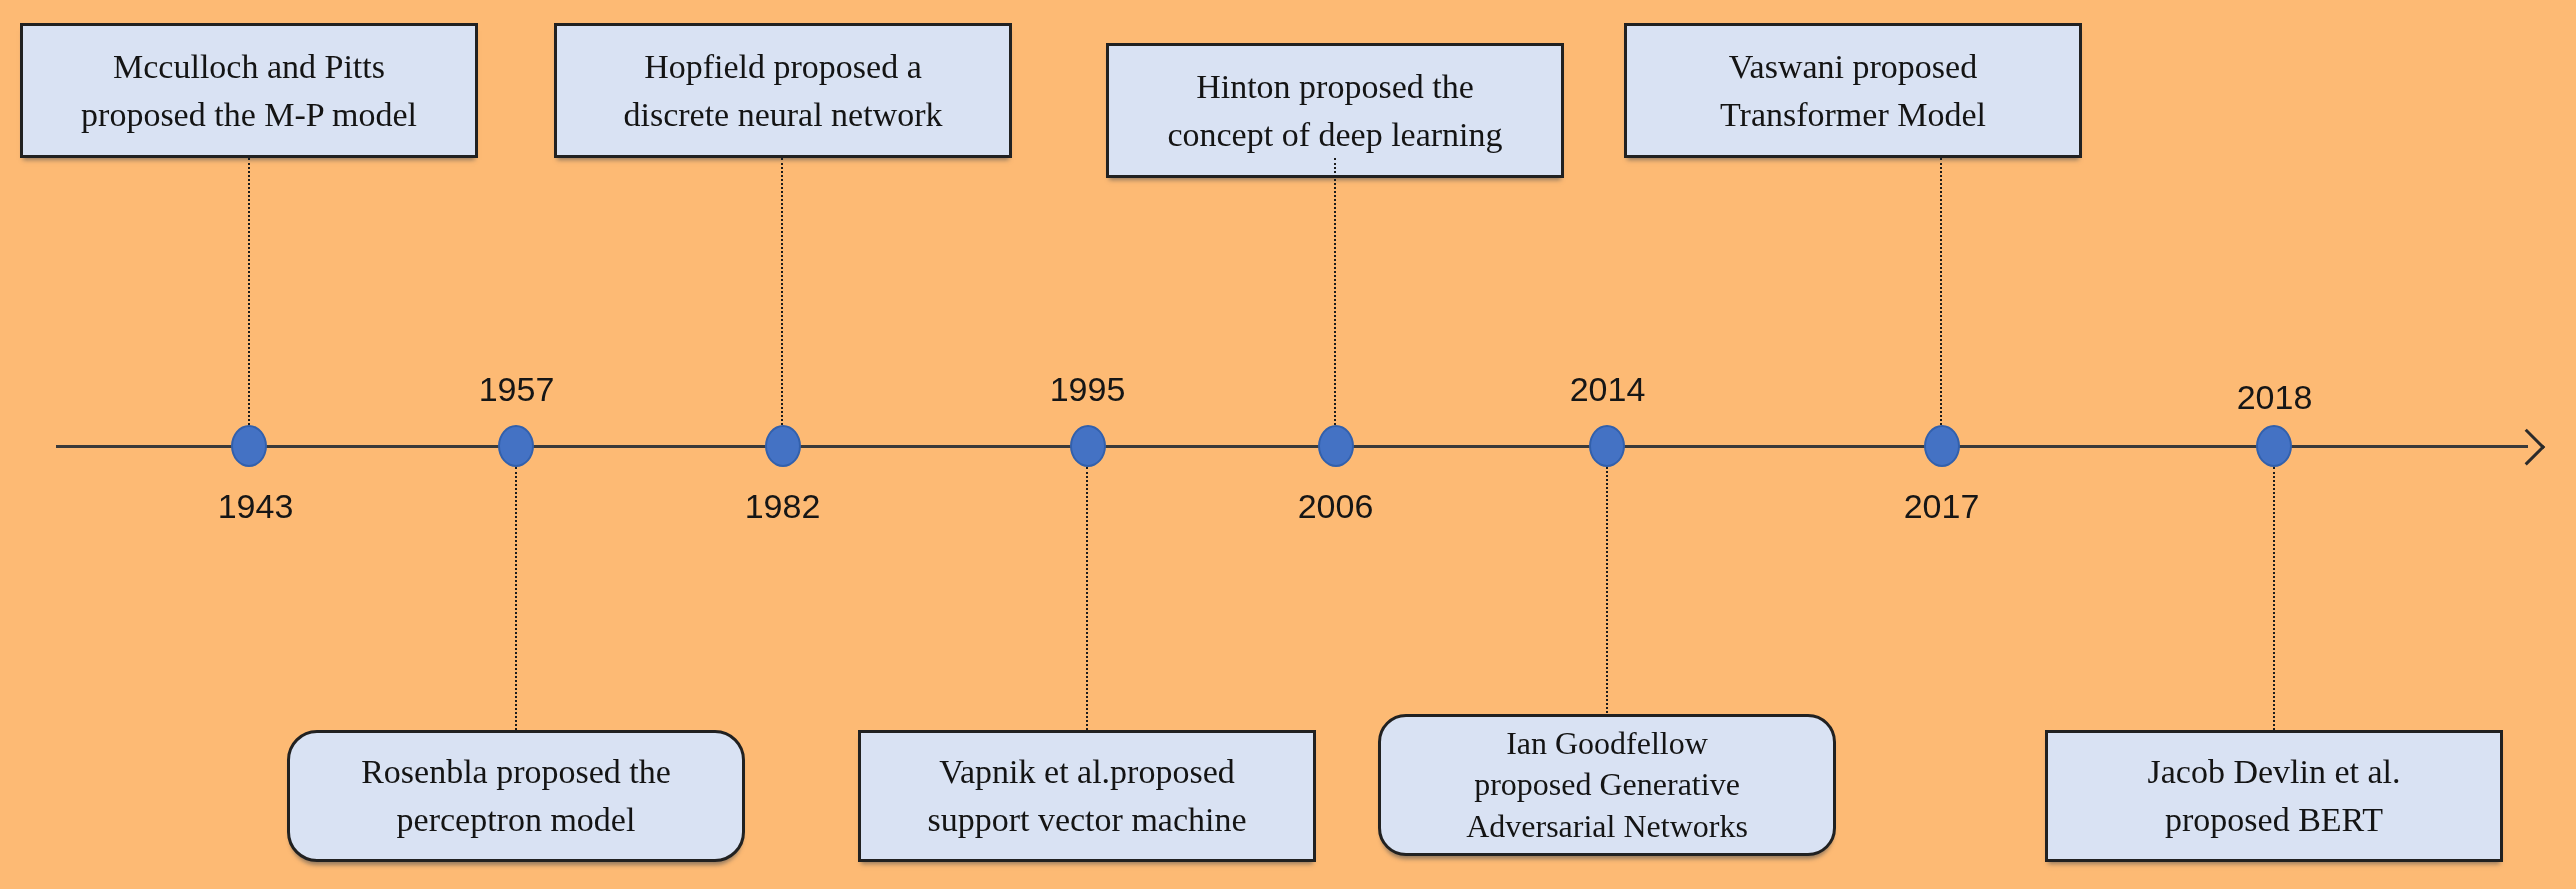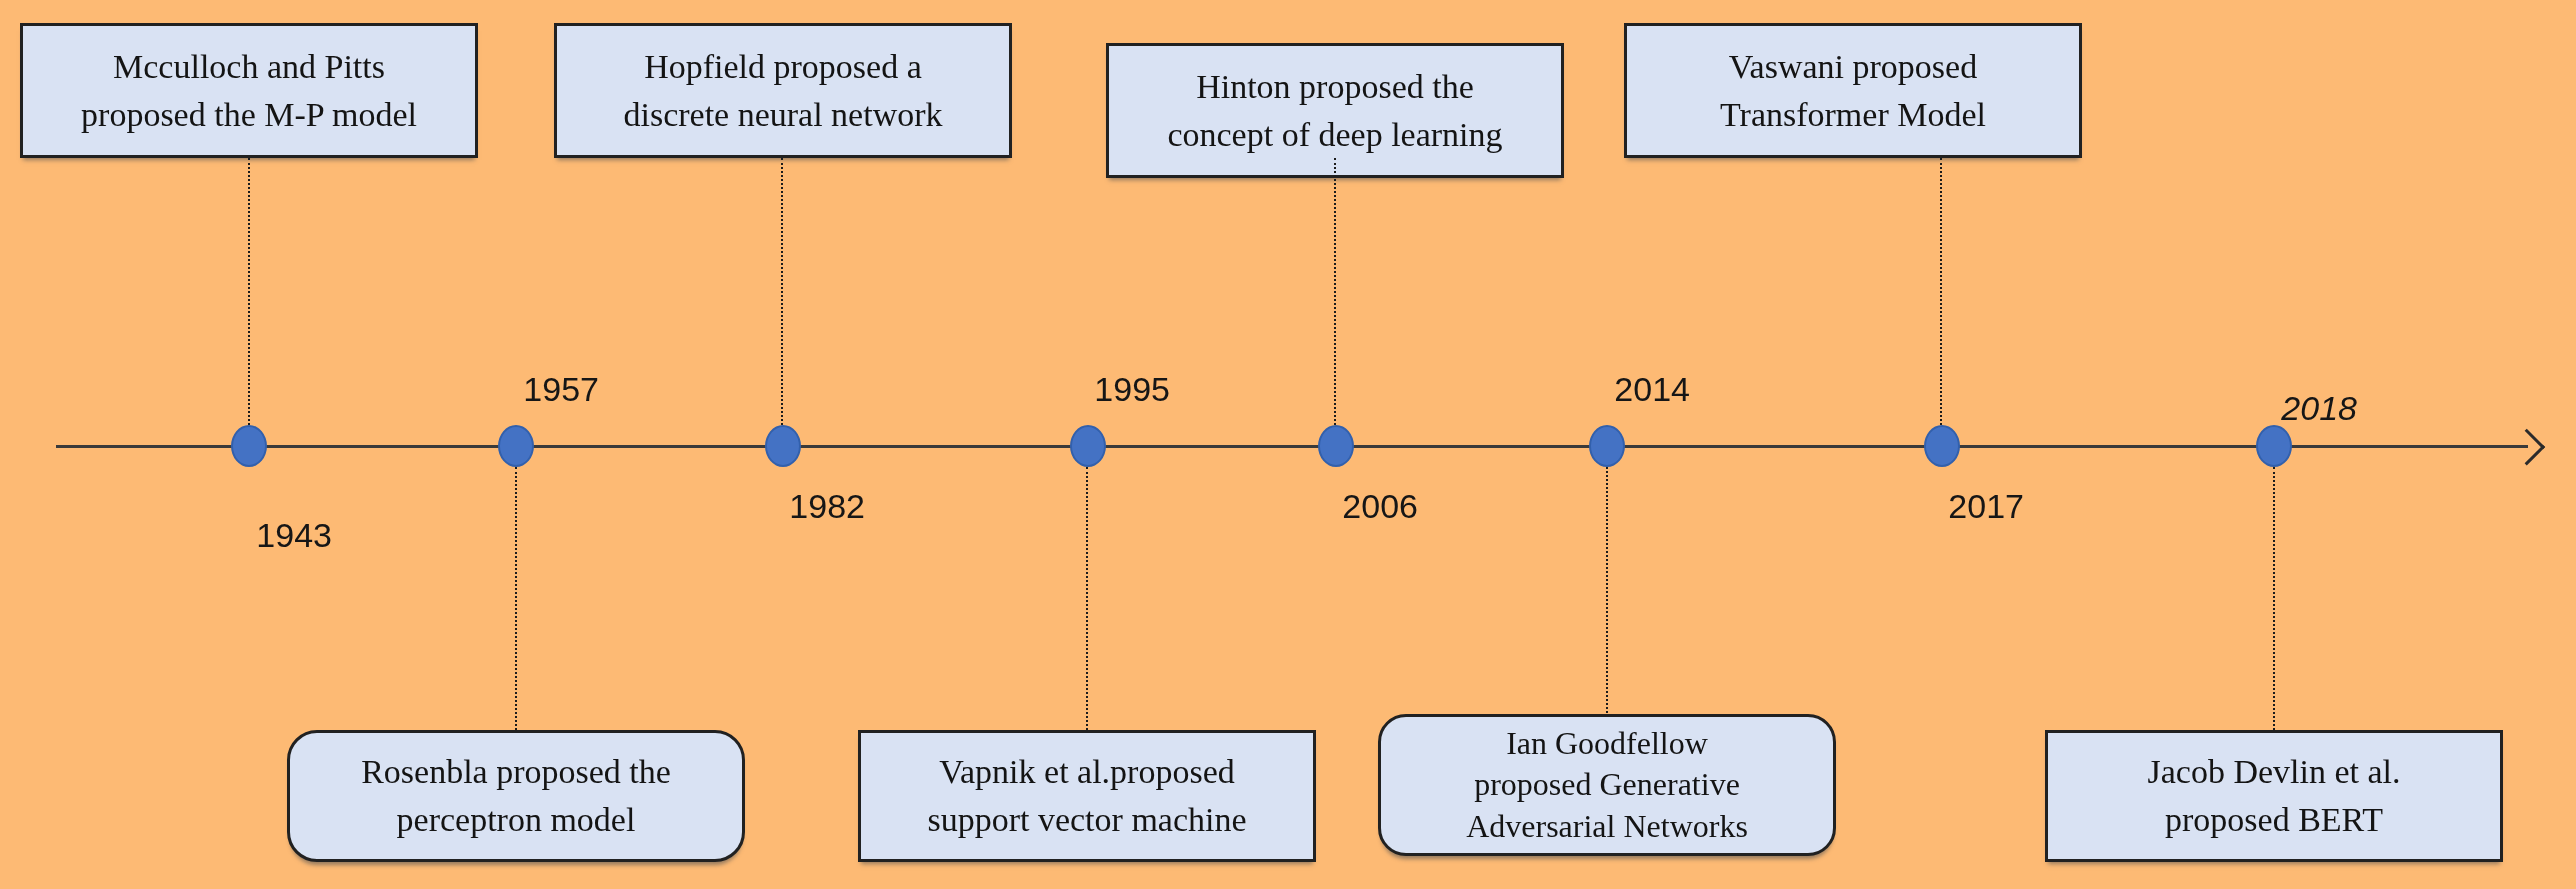--- a/index.html
+++ b/index.html
@@ -47,38 +47,38 @@
     position:absolute;
     width:36px;height:42px;
     box-sizing:border-box;
     background:#4472c4;
     border:2.2px solid #3260ac;
     border-radius:50%;
   }
   .ylab{
     position:absolute;
     width:165px;
-    text-align:right;
+    text-align:center;
     font-family:"Liberation Sans", sans-serif;
     font-size:34px;
     color:#161616;
   }
 </style>
 </head>
 <body>
 
 <div id="stage">
   <div class="axis-line"></div>
   <div class="arrowhead"></div>
   <div id="events">
       <div class="ebox" style="left: 20px; top: 23px; width: 458px; height: 135px;">Mcculloch and Pitts
 proposed the M-P model</div>
       <div class="conn" style="left: 248px; top: 158px; height: 267px;"></div>
       <div class="dot" style="left: 231px; top: 425px;"></div>
-      <div class="ylab" style="left: 167px; top: 487px; margin-top: 29px;">1943</div>
+      <div class="ylab" style="left: 173px; top: 487px;">1943</div>
       <div class="ebox" style="left: 287px; top: 730px; width: 458px; height: 132px; border-radius: 30px;">Rosenbla proposed the
 perceptron model</div>
       <div class="conn" style="left: 515px; top: 467px; height: 263px;"></div>
       <div class="dot" style="left: 498px; top: 425px;"></div>
       <div class="ylab" style="left: 434px; top: 370px;">1957</div>
       <div class="ebox" style="left: 554px; top: 23px; width: 458px; height: 135px;">Hopfield proposed a
 discrete neural network</div>
       <div class="conn" style="left: 781px; top: 158px; height: 267px;"></div>
       <div class="dot" style="left: 765px; top: 425px;"></div>
       <div class="ylab" style="left: 700px; top: 487px;">1982</div>
@@ -100,16 +100,16 @@
       <div class="ylab" style="left: 1525px; top: 370px;">2014</div>
       <div class="ebox" style="left: 1624px; top: 23px; width: 458px; height: 135px;">Vaswani proposed
 Transformer Model</div>
       <div class="conn" style="left: 1940px; top: 158px; height: 267px;"></div>
       <div class="dot" style="left: 1924px; top: 425px;"></div>
       <div class="ylab" style="left: 1859px; top: 487px;">2017</div>
       <div class="ebox" style="left: 2045px; top: 730px; width: 458px; height: 132px;">Jacob Devlin et al.
 proposed BERT</div>
       <div class="conn" style="left: 2273px; top: 467px; height: 263px;"></div>
       <div class="dot" style="left: 2256px; top: 425px;"></div>
-      <div class="ylab" style="left: 2192px; top: 389px; font-style: italic;">2018</div>
+      <div class="ylab" style="left: 2192px; top: 378px;">2018</div>
     </div>
 </div>
 
 
 </body></html>

